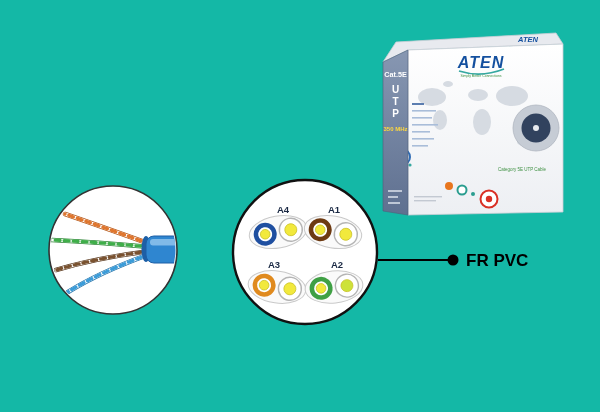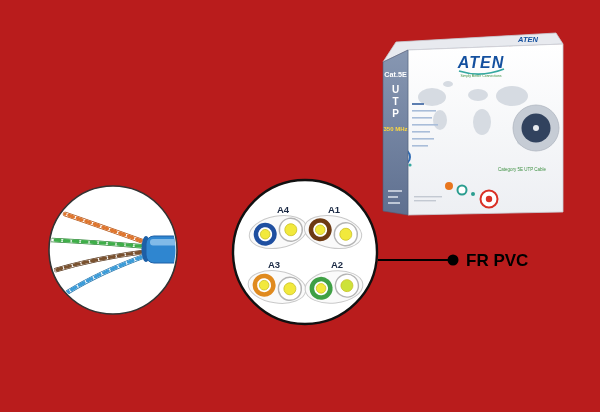--- a/index.html
+++ b/index.html
@@ -1,17 +1,17 @@
 <!DOCTYPE html>
 <html><head>
 <meta charset="utf-8">
 <style>
   html,body{margin:0;padding:0;background:#ffffff;}
   .stage{
-    position:relative;width:600px;height:412px;background:#b91c1c;overflow:hidden;
+    position:relative;width:600px;height:412px;background:#14b8a6;overflow:hidden;
     font-family:"Liberation Sans",sans-serif;
   }
   svg text{font-family:"Liberation Sans",sans-serif;}
 </style>
 </head>
 <body>
 
 <div class="stage">
 <svg width="600" height="412" viewBox="0 0 600 412">
   <defs>

